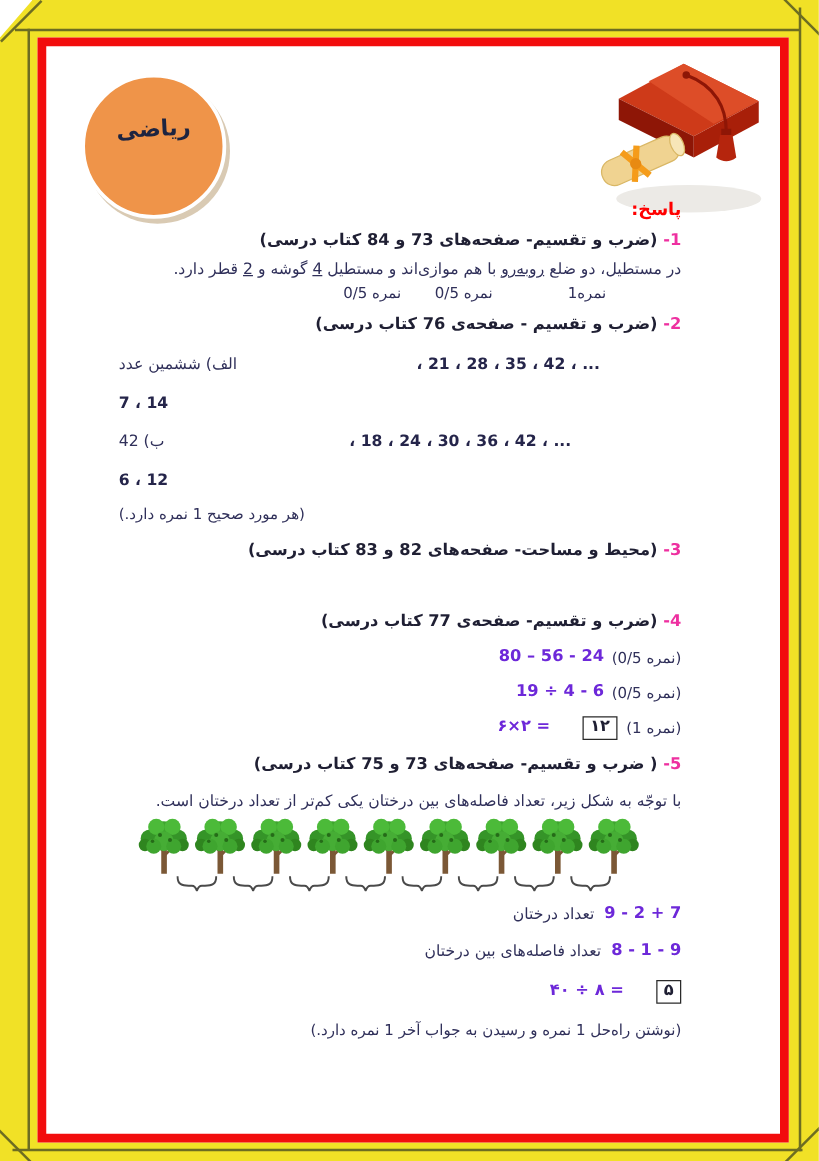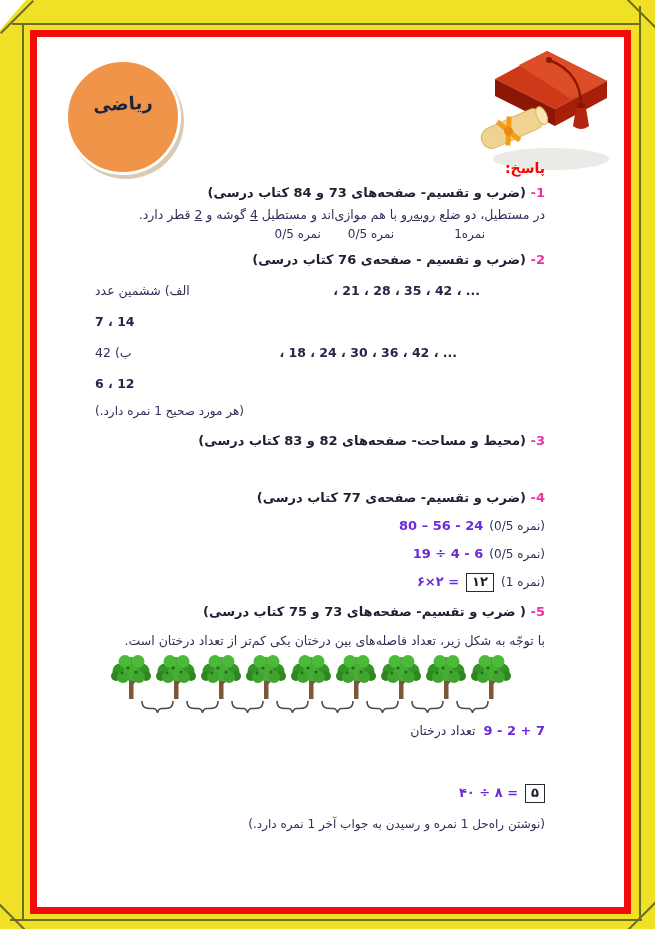--- a/index.html
+++ b/index.html
@@ -18,21 +18,21 @@
   .r{right:79px;}
   .l{left:58px;}
   .hdr{font-weight:bold;color:#1f1f33;font-size:13px;}
   .hn{color:#EE30A0;}
   .seq{font-weight:600;color:#25254a;}
   .note{font-size:12px;color:#30305a;}
   .beq{font-weight:bold;color:#6d28d9;font-size:13px;}
   .u{text-decoration:underline;}
   .flex{display:flex;align-items:center;}
   .box{display:inline-block;border:1px solid #2a2a2a;padding:0 5px;font-weight:bold;
-       color:#1f1f33;font-size:13px;line-height:1.3;}
+       color:#1f1f33;font-size:13px;line-height:1.3;margin-left:19px;}
   
   .badge{position:absolute;left:28px;top:22px;width:110px;height:110px;border-radius:50%;
          background:#EF9449;border:3px solid #ffffff;
          box-shadow:3px 4px 0 rgba(186,158,116,.55);
          display:flex;align-items:center;justify-content:center;}
   .badge span{font-weight:bold;font-size:18px;color:#1d2440;transform:translateY(-14px) rotate(-3deg);}
   .cap{position:absolute;left:430px;top:6px;}
   .marks{top:190px;right:139px;position:absolute;display:flex;align-items:center;}
   .trees{position:absolute;left:72px;top:616px;display:flex;}
   .trees svg{margin-right:1px;}
@@ -315,20 +315,24 @@
     </svg>
         <svg width="33" height="13" viewBox="0 0 33 13">
       <path d="M1 1 C1 8 5 8.5 10 8.5 L12.5 8.5 C15 8.5 16 11 16.5 12.5 C17 11 18 8.5 20.5 8.5 L23 8.5 C28 8.5 32 8 32 1" fill="none" stroke="#4a4a4a" stroke-width="1.6"></path>
     </svg>
       </div>
 
   <div class="row flex" dir="ltr" style="top:686px;right:79px;gap:8px">
     <span dir="rtl">تعداد درختان</span>
     <span class="beq">9 - 2 + 7</span>
   </div>
+  <div class="row flex" dir="ltr" style="top:716px;right:79px;gap:8px">
+    <span dir="rtl">تعداد فاصله‌های بین درختان</span>
+    <span class="beq">8 - 1 - 9</span>
+  </div>
   <div class="row flex" dir="ltr" style="top:747px;right:79px;gap:7px">
     <span class="beq">۴۰ ÷ ۸ =</span>
     <span class="box">۵</span>
   </div>
   <div class="row r note" dir="rtl" style="top:780px">(نوشتن راه‌حل 1 نمره و رسیدن به جواب آخر 1 نمره دارد.)</div>
 
 </div>
 </div>
 
 </body></html>

